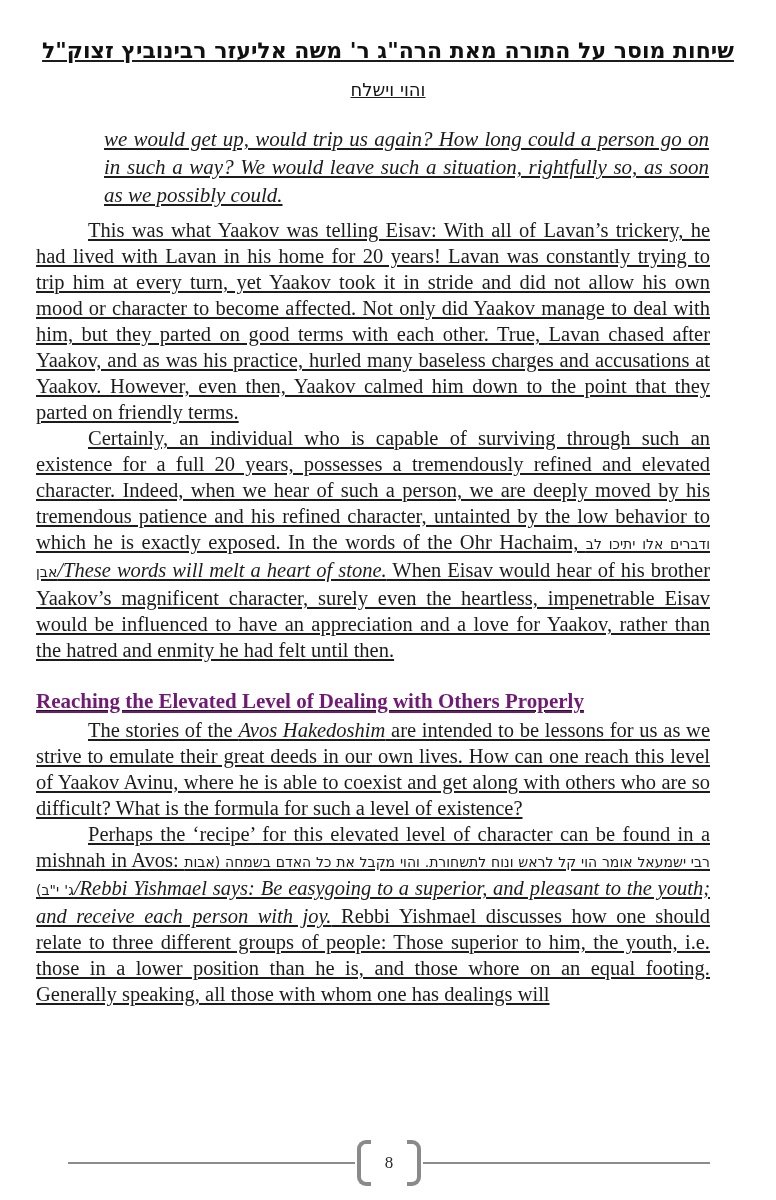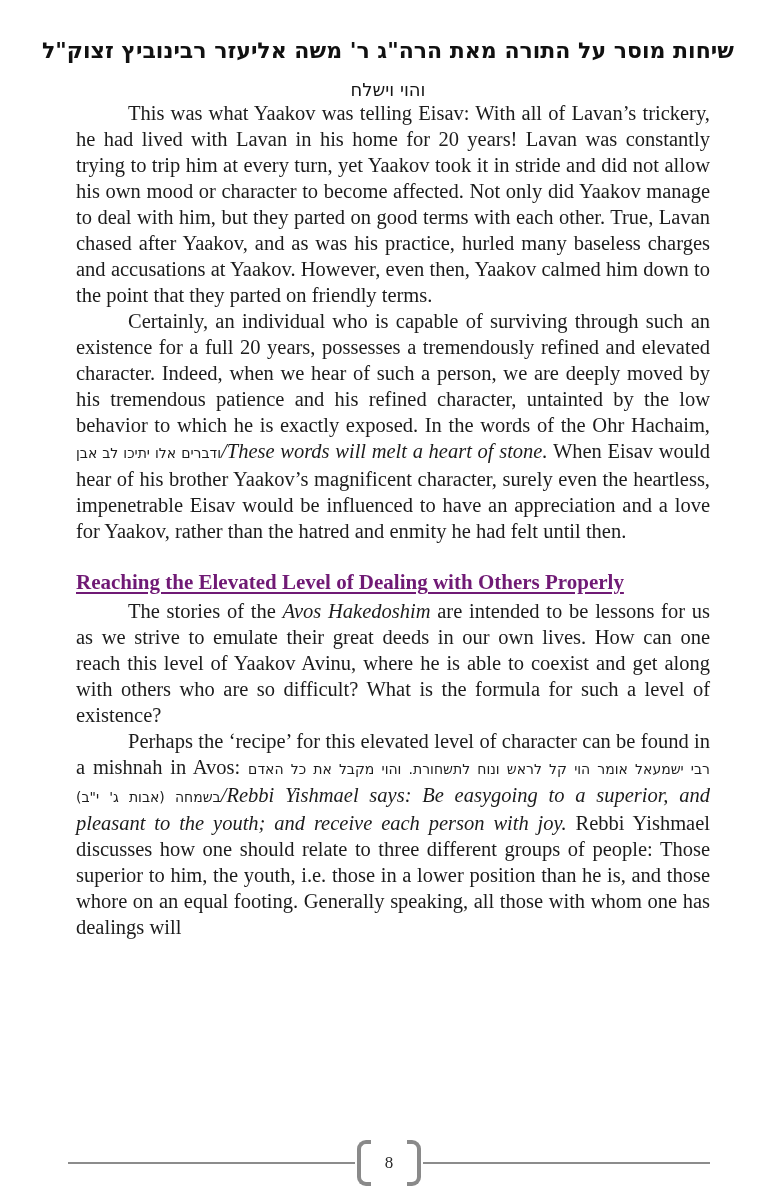--- a/index.html
+++ b/index.html
@@ -9,20 +9,21 @@
   }
   .page {
     position: relative;
     width: 776px;
     height: 1200px;
     margin: 0 auto;
     background: #ffffff;
     overflow: hidden;
     color: #1c1c1c;
     font-family: "Liberation Serif", "DejaVu Serif", serif;
+    text-decoration: underline;
   }
   .doc-title {
     margin: 0;
     padding-top: 38px;
     text-align: center;
     direction: rtl;
     font-family: "DejaVu Sans", sans-serif;
     font-size: 22px;
     font-weight: bold;
     color: #111111;
@@ -37,21 +38,21 @@
     color: #161616;
   }
   .quote {
     margin: 25px 67px 8px 104px;
     font-style: italic;
     font-size: 21px;
     line-height: 28px;
     text-align: justify;
   }
   .content {
-    margin: 0 66px 0 76px;
+    margin: 0 66px 0 36px;
   }
   .para {
     margin: 0;
     font-size: 20.5px;
     line-height: 26px;
     text-align: justify;
   }
   .para.indent { text-indent: 52px; }
   .seg-i { font-style: italic; }
   .seg-h {
@@ -108,20 +109,21 @@
 </style>
 </head>
 <body>
 
 <div class="page">
 
   <h1 class="doc-title">שיחות מוסר על התורה מאת הרה"ג ר' משה אליעזר רבינוביץ זצוק"ל</h1>
 
   <h2 class="doc-subtitle">והוי וישלח</h2>
 
+  <div class="quote">we would get up, would trip us again? How long could a person go on in such a way? We would leave such a situation, rightfully so, as soon as we possibly could.</div>
 
   <div class="content">
 
     <div>
         <p class="para indent"><span class="seg-n">This was what Yaakov was telling Eisav: With all of Lavan’s trickery, he had lived with Lavan in his home for 20 years! Lavan was constantly trying to trip him at every turn, yet Yaakov took it in stride and did not allow his own mood or character to become affected. Not only did Yaakov manage to deal with him, but they parted on good terms with each other. True, Lavan chased after Yaakov, and as was his practice, hurled many baseless charges and accusations at Yaakov. However, even then, Yaakov calmed him down to the point that they parted on friendly terms.</span></p>
         <p class="para indent"><span class="seg-n">Certainly, an individual who is capable of surviving through such an existence for a full 20 years, possesses a tremendously refined and elevated character. Indeed, when we hear of such a person, we are deeply moved by his tremendous patience and his refined character, untainted by the low behavior to which he is exactly exposed. In the words of the Ohr Hachaim, </span><span class="seg-h">ודברים אלו יתיכו לב אבן</span><span class="seg-i">/These words will melt a heart of stone.</span><span class="seg-n"> When Eisav would hear of his brother Yaakov’s magnificent character, surely even the heartless, impenetrable Eisav would be influenced to have an appreciation and a love for Yaakov, rather than the hatred and enmity he had felt until then.</span></p>
       </div>
 
     <div class="section-heading">Reaching the Elevated Level of Dealing with Others Properly</div>
 

